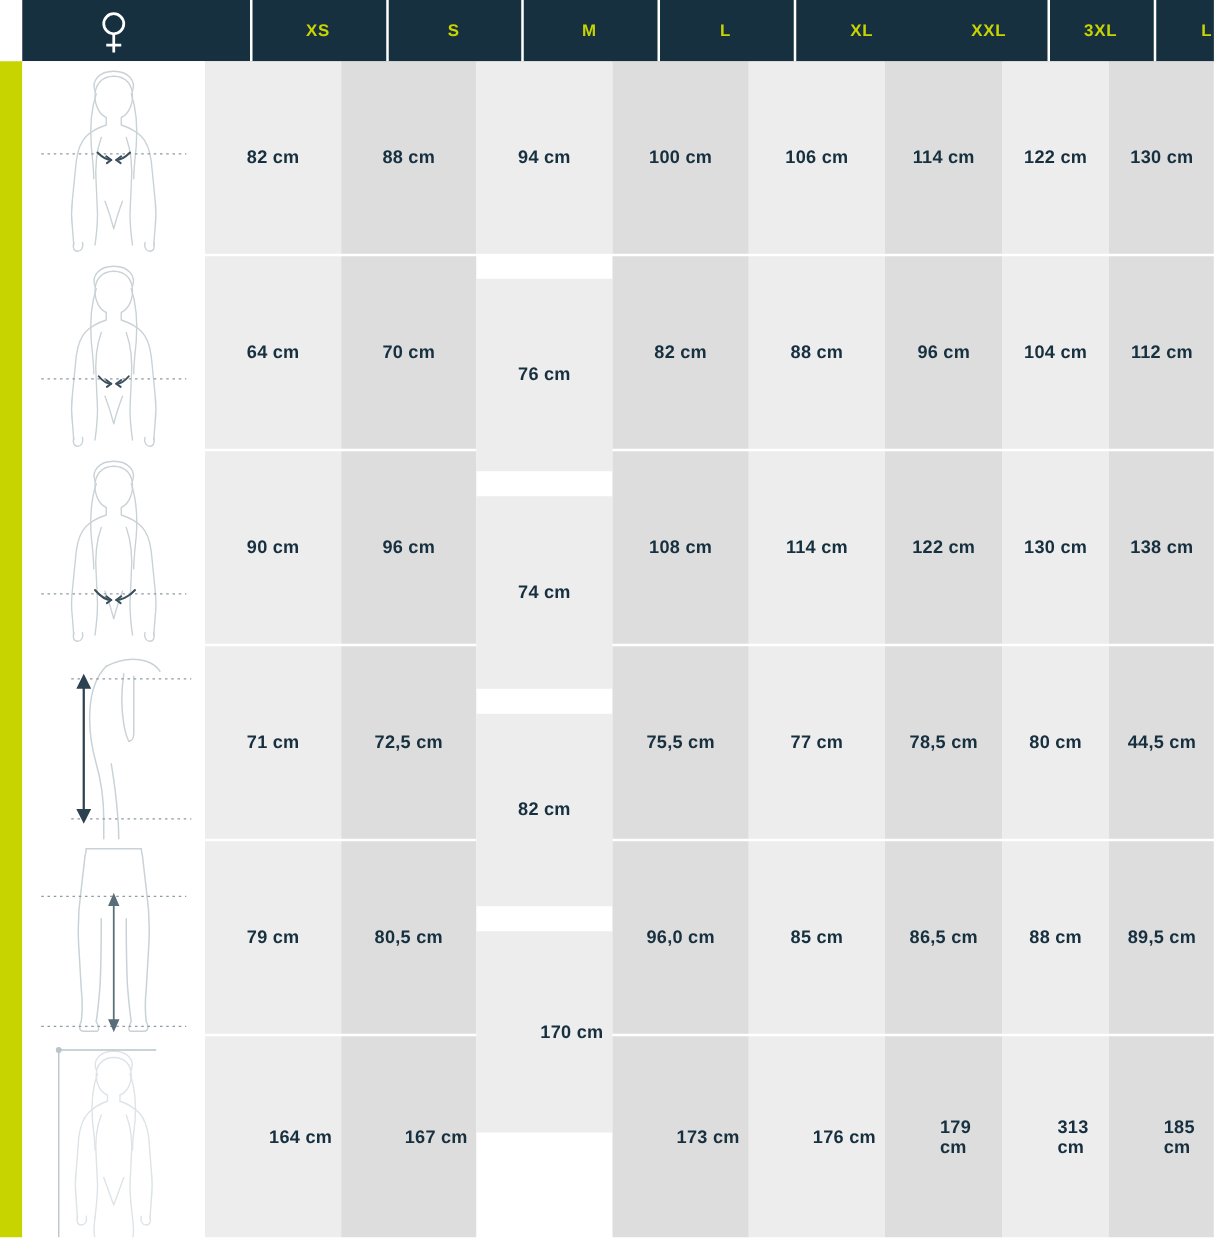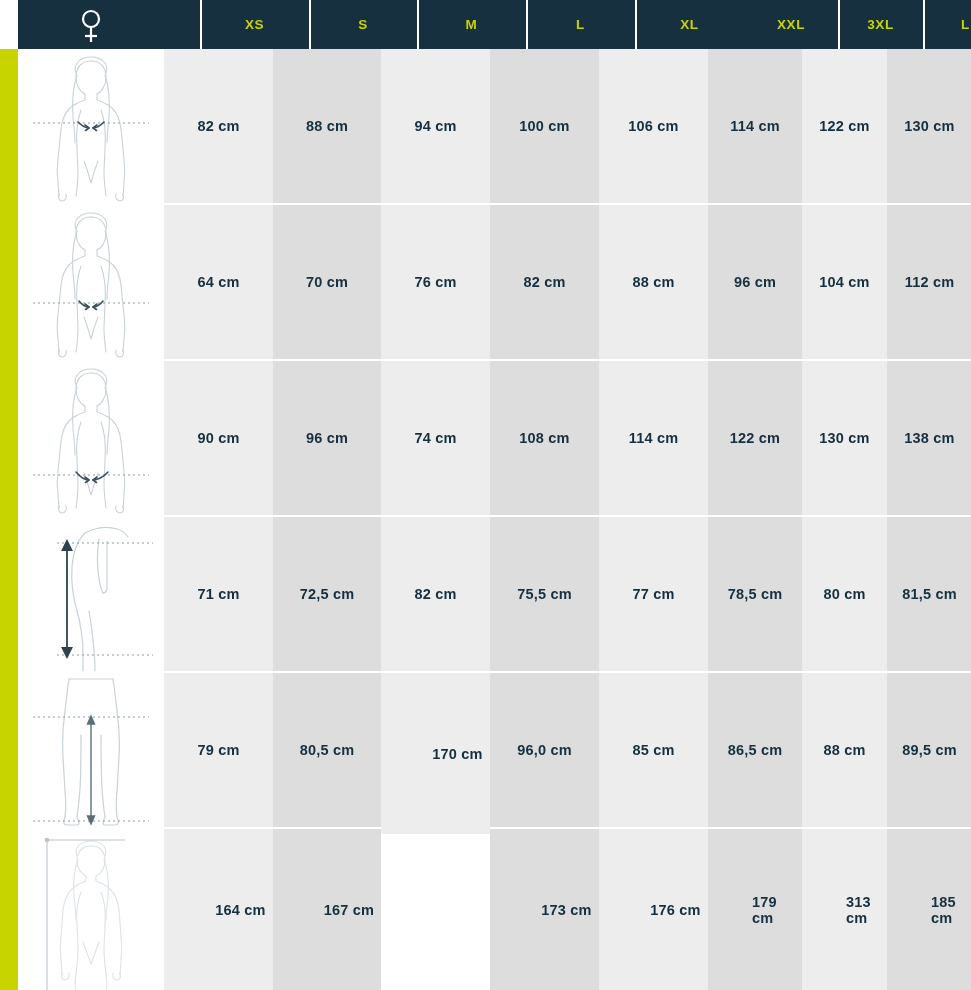--- a/index.html
+++ b/index.html
@@ -309,21 +309,21 @@
 
     <div class="data-col shade-b" style="width:108px;flex:0 0 108px;">
       <div class="data-cell">88 cm</div>
       <div class="data-cell">70 cm</div>
       <div class="data-cell">96 cm</div>
       <div class="data-cell">72,5 cm</div>
       <div class="data-cell">80,5 cm</div>
       <div class="data-cell">167 cm</div>
     </div>
 
-    <div class="data-col shade-a" style="width:109px;flex:0 0 109px;">
+    <div class="data-col shade-a" style="width:109px;flex:0 0 109px;gap:18px;">
       <div class="data-cell">94 cm</div>
       <div class="data-cell">76 cm</div>
       <div class="data-cell">74 cm</div>
       <div class="data-cell">82 cm</div>
       <div class="data-cell">170 cm</div>
     </div>
 
     <div class="data-col shade-b" style="width:109px;flex:0 0 109px;">
       <div class="data-cell">100 cm</div>
       <div class="data-cell">82 cm</div>
@@ -357,19 +357,19 @@
       <div class="data-cell">130 cm</div>
       <div class="data-cell">80 cm</div>
       <div class="data-cell">88 cm</div>
       <div class="data-cell">313 cm</div>
     </div>
 
     <div class="data-col shade-b" style="width:85px;flex:0 0 85px;">
       <div class="data-cell">130 cm</div>
       <div class="data-cell">112 cm</div>
       <div class="data-cell">138 cm</div>
-      <div class="data-cell">81,5 cm</div>
+      <div class="data-cell">44,5 cm</div>
       <div class="data-cell">89,5 cm</div>
       <div class="data-cell">185 cm</div>
     </div>
 
   </div>
 </div>
 
 </body></html>

